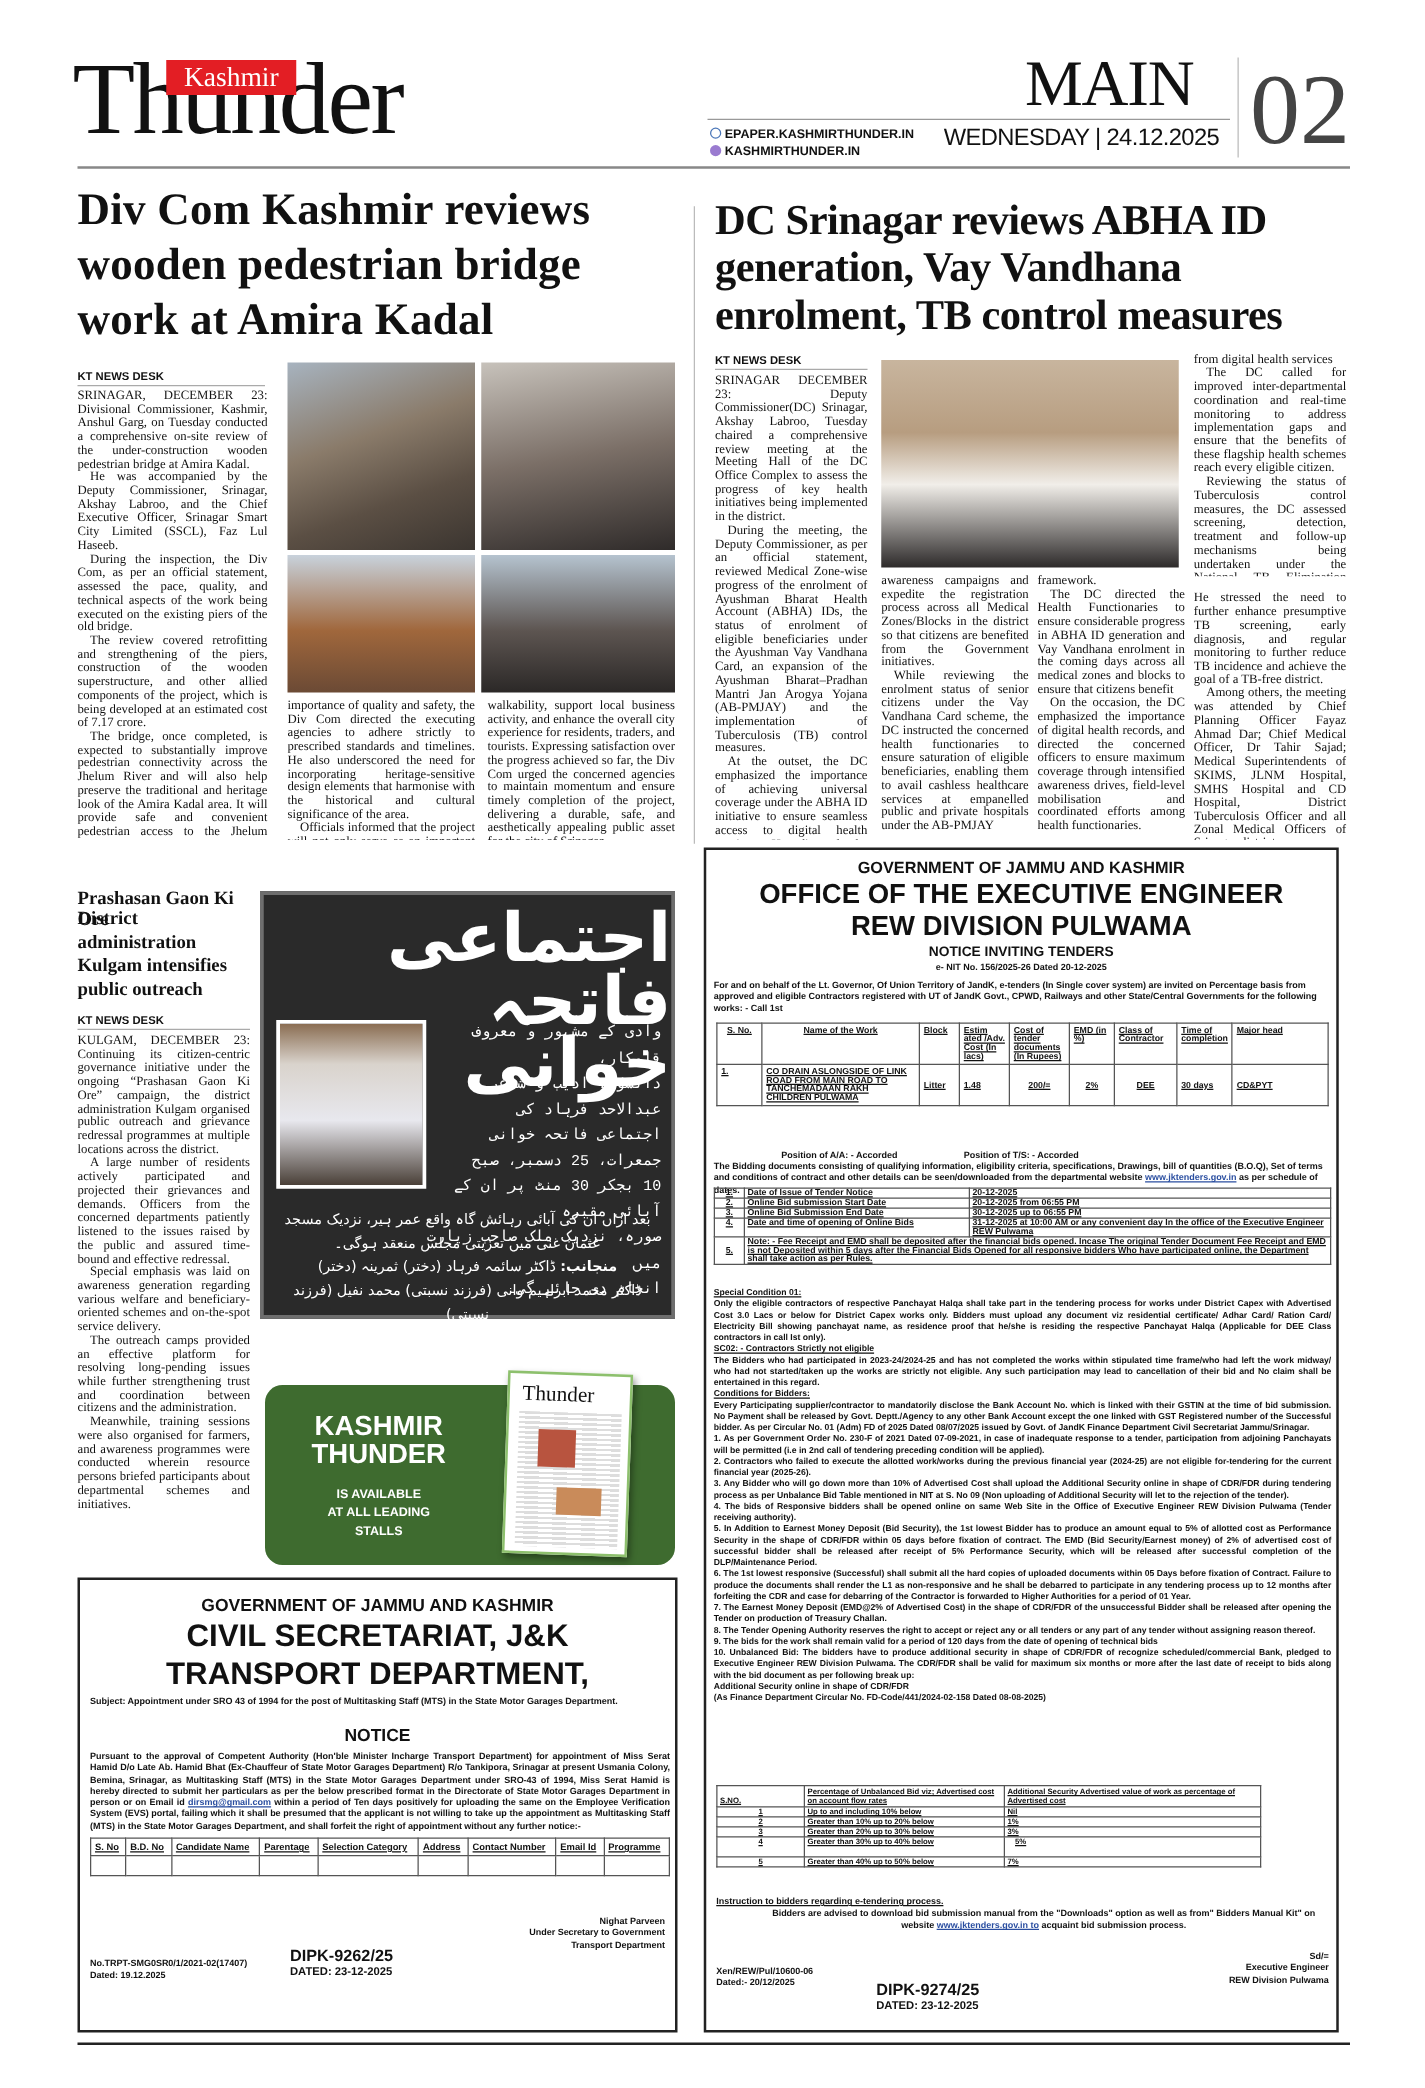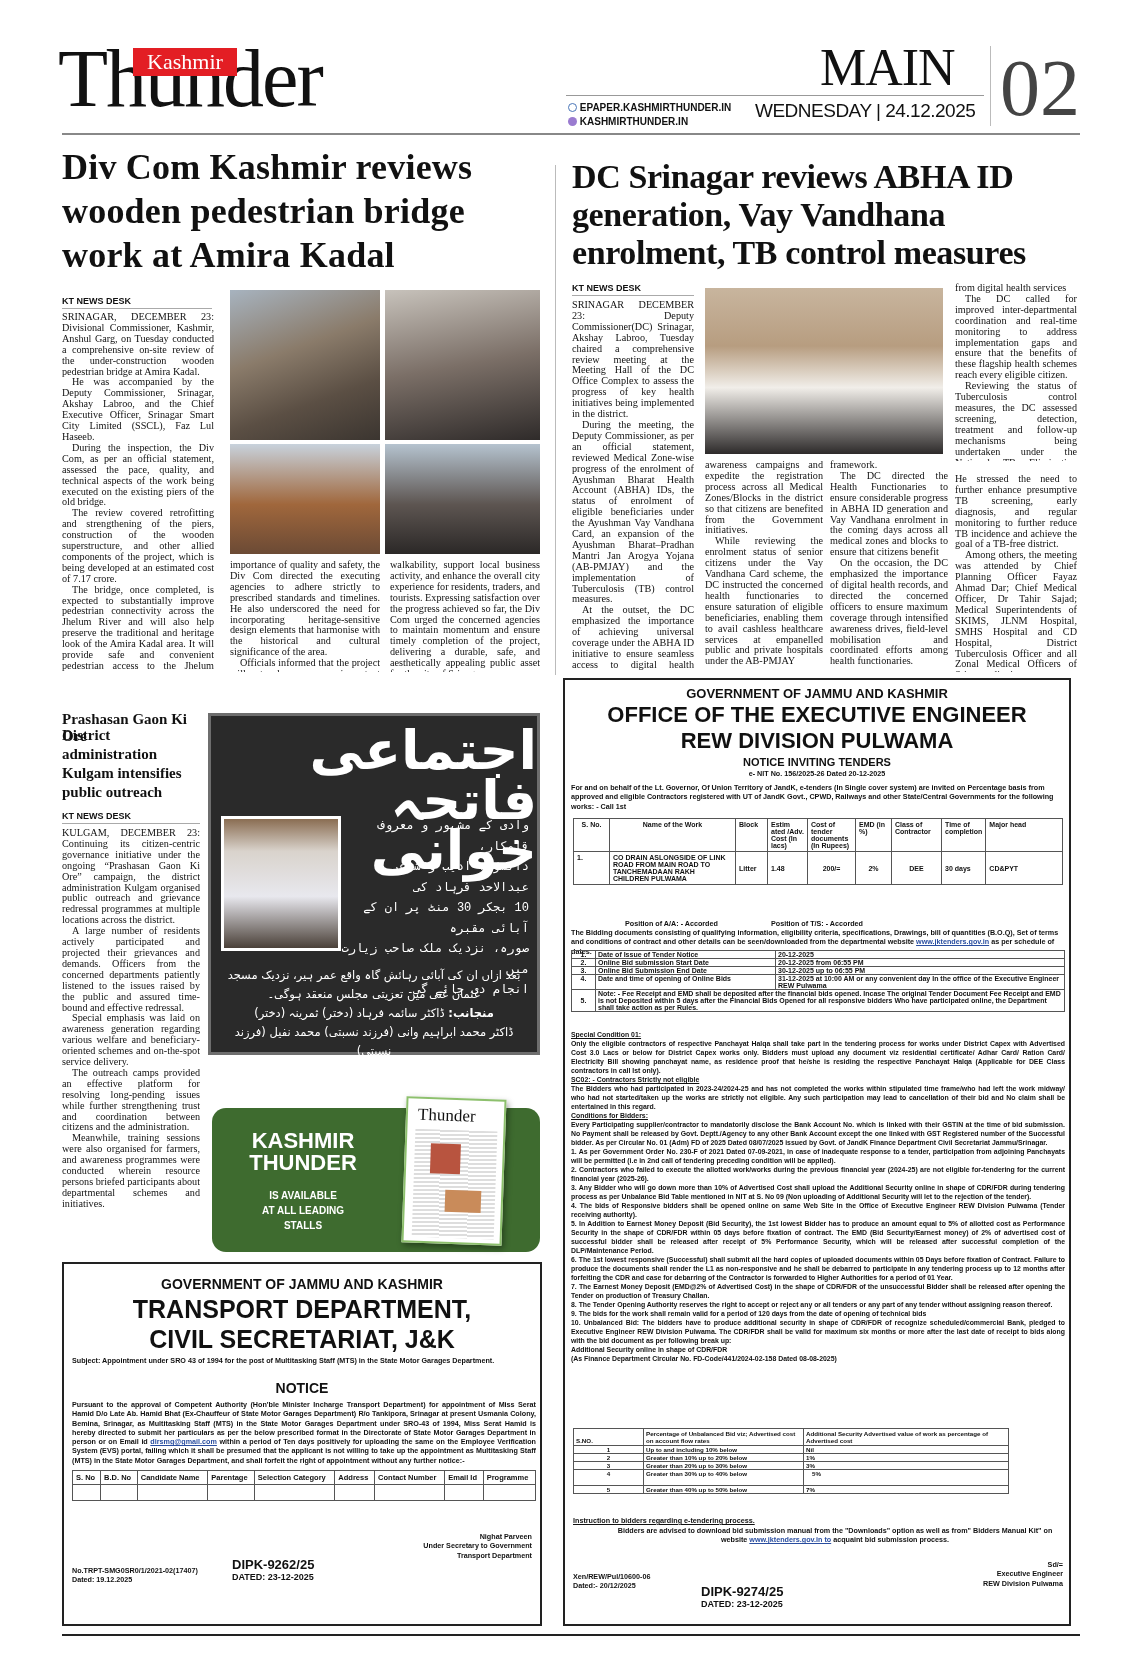--- a/index.html
+++ b/index.html
@@ -23,21 +23,21 @@
   .byline { font-family:"Liberation Sans", sans-serif; font-size:9px; font-weight:bold; border-bottom:1px solid #aaa; padding-bottom:2px; }
   .col { font-family:"Liberation Serif", serif; font-size:10.2px; line-height:10.9px; text-align:justify; hyphens:auto; }
   .col p { text-indent:10px; }
   .col p:first-child { text-indent:0; }
 
   .photo { background: linear-gradient(160deg,#a7b3bf 0%, #8a7b6a 40%, #5b4f44 70%, #3b3530 100%); }
   .vr { position:absolute; width:1px; background:#bbb; }
 
   .box { position:absolute; border:2px solid #222; background:#fff; }
   .ad-sans { font-family:"Liberation Sans", sans-serif; }
-  table.adtbl { border-collapse:collapse; width:100%; font-family:"Liberation Sans", sans-serif; font-size:7.5px; font-weight:bold; }
+  table.adtbl { border-collapse:collapse; width:100%; font-family:"Liberation Sans", sans-serif; font-size:7.5px; font-weight:bold;text-decoration:underline; }
   table.adtbl td, table.adtbl th { border:1px solid #555; padding:2px 3px; vertical-align:top; text-align:left; }
   .small-b { font-family:"Liberation Sans", sans-serif; font-size:7.2px; line-height:9.3px; font-weight:bold; }
   .u { text-decoration:underline; }
   .link { color:#2a4ea0; text-decoration:underline; }
 </style>
 </head>
 <body>
 
 <div>
   <div class="logo-thunder">Thunder</div>
@@ -124,20 +124,21 @@
     <p>Meanwhile, training sessions were also organised for farmers, and awareness programmes were conducted wherein resource persons briefed participants about departmental schemes and initiatives.</p>
   </div>
 </div>
 
 <div class="abs" style="left:208px; top:713px; width:332px; height:342px; background:#2a2a2a; border:3px solid #6e6e6e; color:#fff; direction:rtl;">
   <div class="abs" style="left:0; top:10px; width:100%; text-align:right; font-size:54px; line-height:50px; font-family:'DejaVu Sans', sans-serif; font-weight:bold;">اجتماعی فاتحہ خوانی</div>
   <div class="abs" style="left:10px; top:100px; width:120px; height:135px; background:linear-gradient(180deg,#8a6d52 0%,#d9d3cc 25%,#e8e8ee 60%,#4a4038 100%); border:3px solid #fff;"></div>
   <div class="abs" style="right:8px; top:100px; width:190px; font-family:Liberation Mono, monospace; font-size:12px; line-height:20.5px; text-align:right;">
     <div>وادی کے مشہور و معروف قلمکار،</div>
     <div>دانشور، ادیب و شاعر عبدالاحد فرہاد کی</div>
+    <div>اجتماعی فاتحہ خوانی جمعرات، 25 دسمبر، صبح</div>
     <div>10 بجکر 30 منٹ پر ان کے آبائی مقبرہ</div>
     <div>صورہ، نزدیک ملک صاحب زیارت میں</div>
     <div>انجام دی جائے گی۔</div>
   </div>
   <div class="abs" style="left:6px; right:6px; top:250px; font-family:'DejaVu Sans', sans-serif; font-size:11.5px; line-height:19px; text-align:center;">
     <div>بعد ازاں ان کی آبائی رہائش گاہ واقع عمر ہیر، نزدیک مسجد</div>
     <div>عثمان غنی میں تعزیتی مجلس منعقد ہوگی۔</div>
     <div><b>منجانب:</b> <span>ڈاکٹر سائمہ فرہاد (دختر) ثمرینہ (دختر)</span></div>
     <div>ڈاکٹر محمد ابراہیم وانی (فرزند نسبتی) محمد نفیل (فرزند نسبتی)</div>
   </div>
@@ -157,22 +158,22 @@
     <div class="abs serif" style="left:10px; top:6px; color:#111; font-size:17px;">Thunder</div>
     <div class="abs" style="left:8px; top:30px; width:82px; height:108px; background:repeating-linear-gradient(180deg,#ddd 0 2px,#fff 2px 4px);"></div>
     <div class="abs" style="left:24px; top:44px; width:30px; height:30px; background:#b8543f;"></div>
     <div class="abs" style="left:40px; top:90px; width:36px; height:22px; background:#c98b5a;"></div>
   </div>
 </div>
 
 <div class="box" style="left:62px; top:1262px; width:480px; height:364px;">
   <div class="abs ad-sans" style="left:0; top:12px; width:100%; text-align:center; font-size:14px; font-weight:900;">GOVERNMENT OF JAMMU AND KASHMIR</div>
   <div class="abs ad-sans" style="left:0; top:30px; width:100%; text-align:center; font-size:25px; line-height:30px; font-weight:900;">
+    <div>CIVIL SECRETARIAT, J&amp;K</div>
     <div>TRANSPORT DEPARTMENT,</div>
-    <div>CIVIL SECRETARIAT, J&amp;K</div>
   </div>
   <div class="abs small-b" style="left:8px; top:92px; width:464px;">Subject: Appointment under SRO 43 of 1994 for the post of Multitasking Staff (MTS) in the State Motor Garages Department.</div>
   <div class="abs ad-sans" style="left:0; top:116px; width:100%; text-align:center; font-size:14px; font-weight:bold;">NOTICE</div>
   <div class="abs small-b" style="left:8px; top:136px; width:464px; text-align:justify;"><span>Pursuant to the approval of Competent Authority (Hon'ble Minister Incharge Transport Department) for appointment of Miss Serat Hamid D/o Late Ab. Hamid Bhat (Ex-Chauffeur of State Motor Garages Department) R/o Tankipora, Srinagar at present Usmania Colony, Bemina, Srinagar, as Multitasking Staff (MTS) in the State Motor Garages Department under SRO-43 of 1994, Miss Serat Hamid is hereby directed to submit her particulars as per the below prescribed format in the Directorate of State Motor Garages Department in person or on Email id </span><span class="link">dirsmg@gmail.com</span><span> within a period of Ten days positively for uploading the same on the Employee Verification System (EVS) portal, failing which it shall be presumed that the applicant is not willing to take up the appointment as Multitasking Staff (MTS) in the State Motor Garages Department, and shall forfeit the right of appointment without any further notice:-</span></div>
   <table class="adtbl abs" style="left:8px; top:206px; width:464px;">
     <tbody>
         <tr>
       <td>S. No</td>
       <td>B.D. No</td>
       <td>Candidate Name</td>

